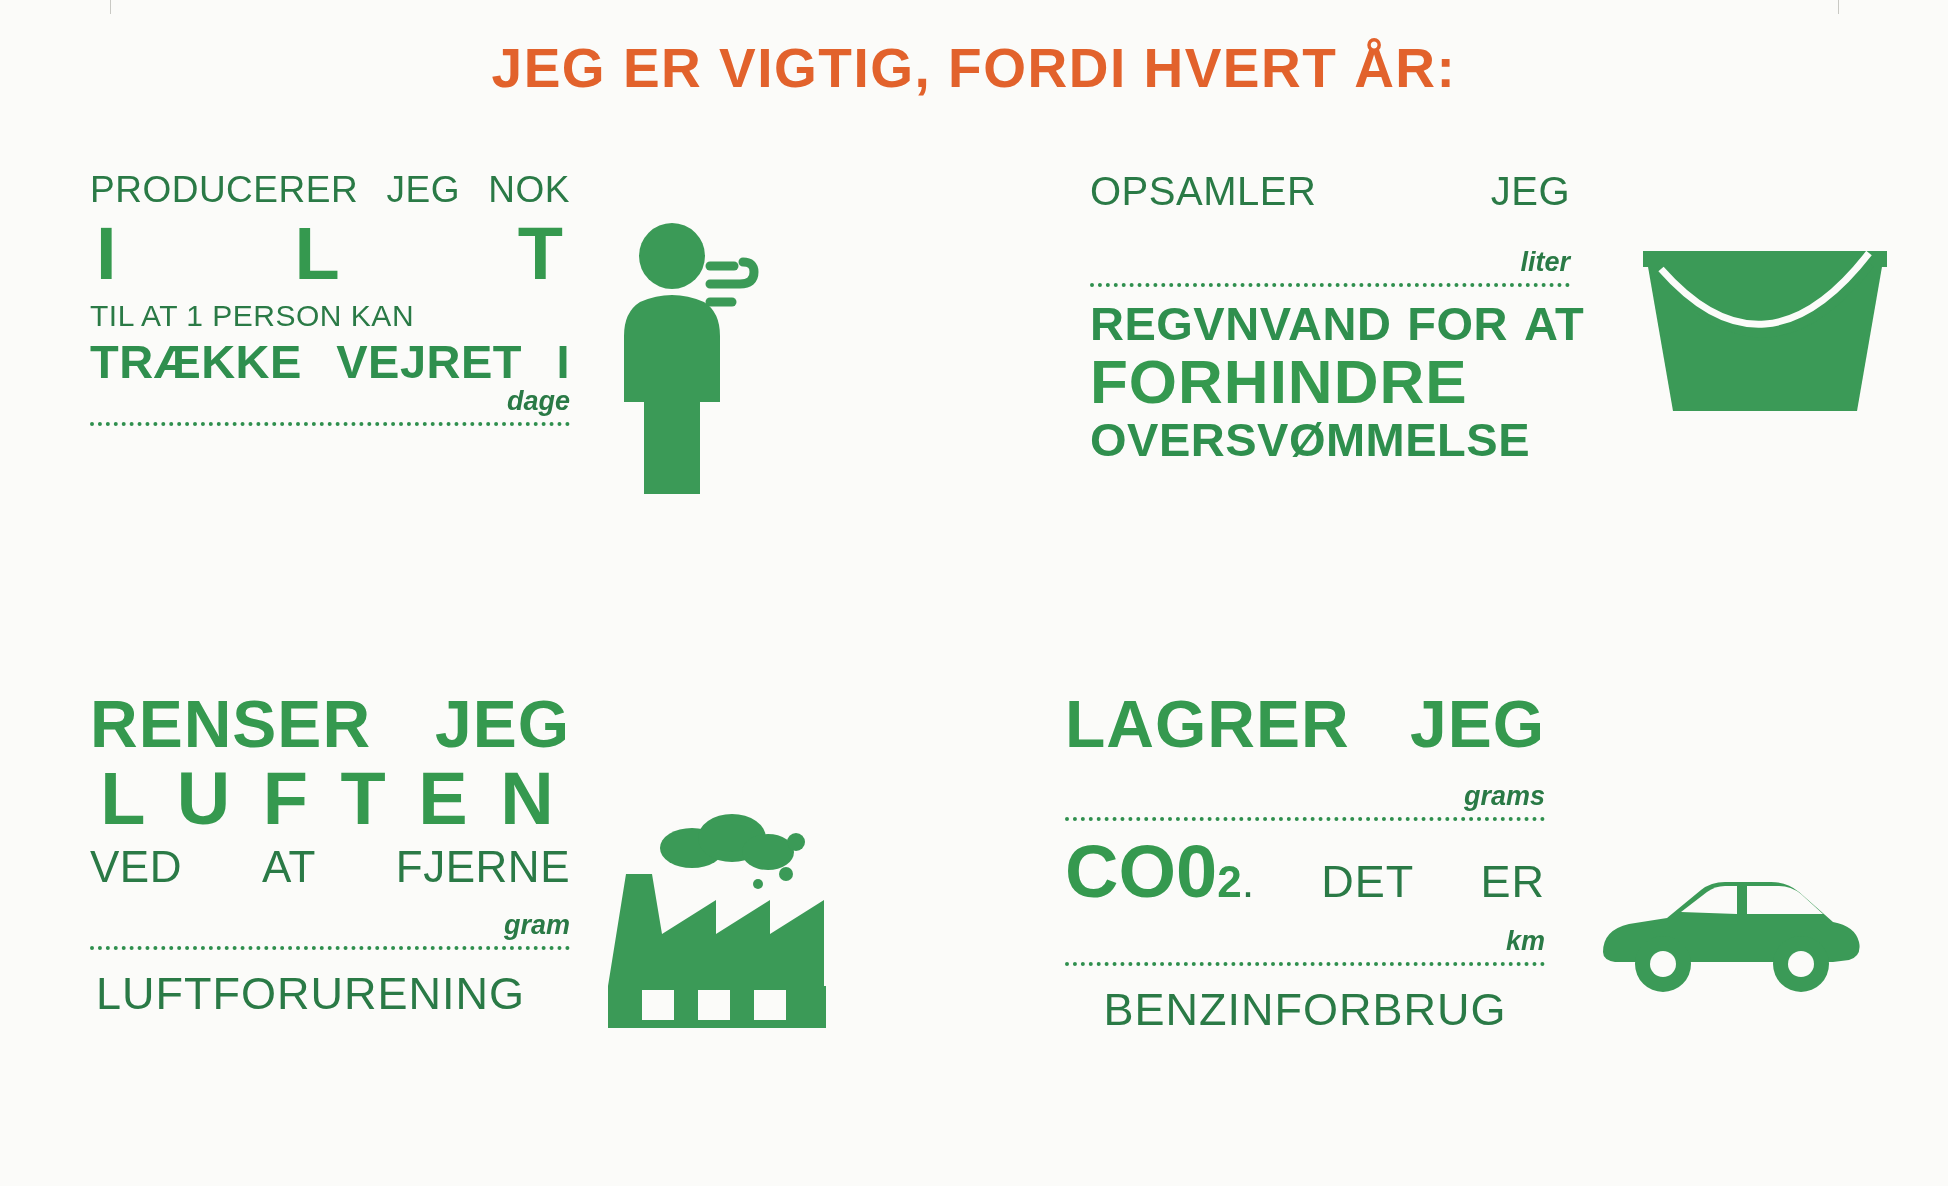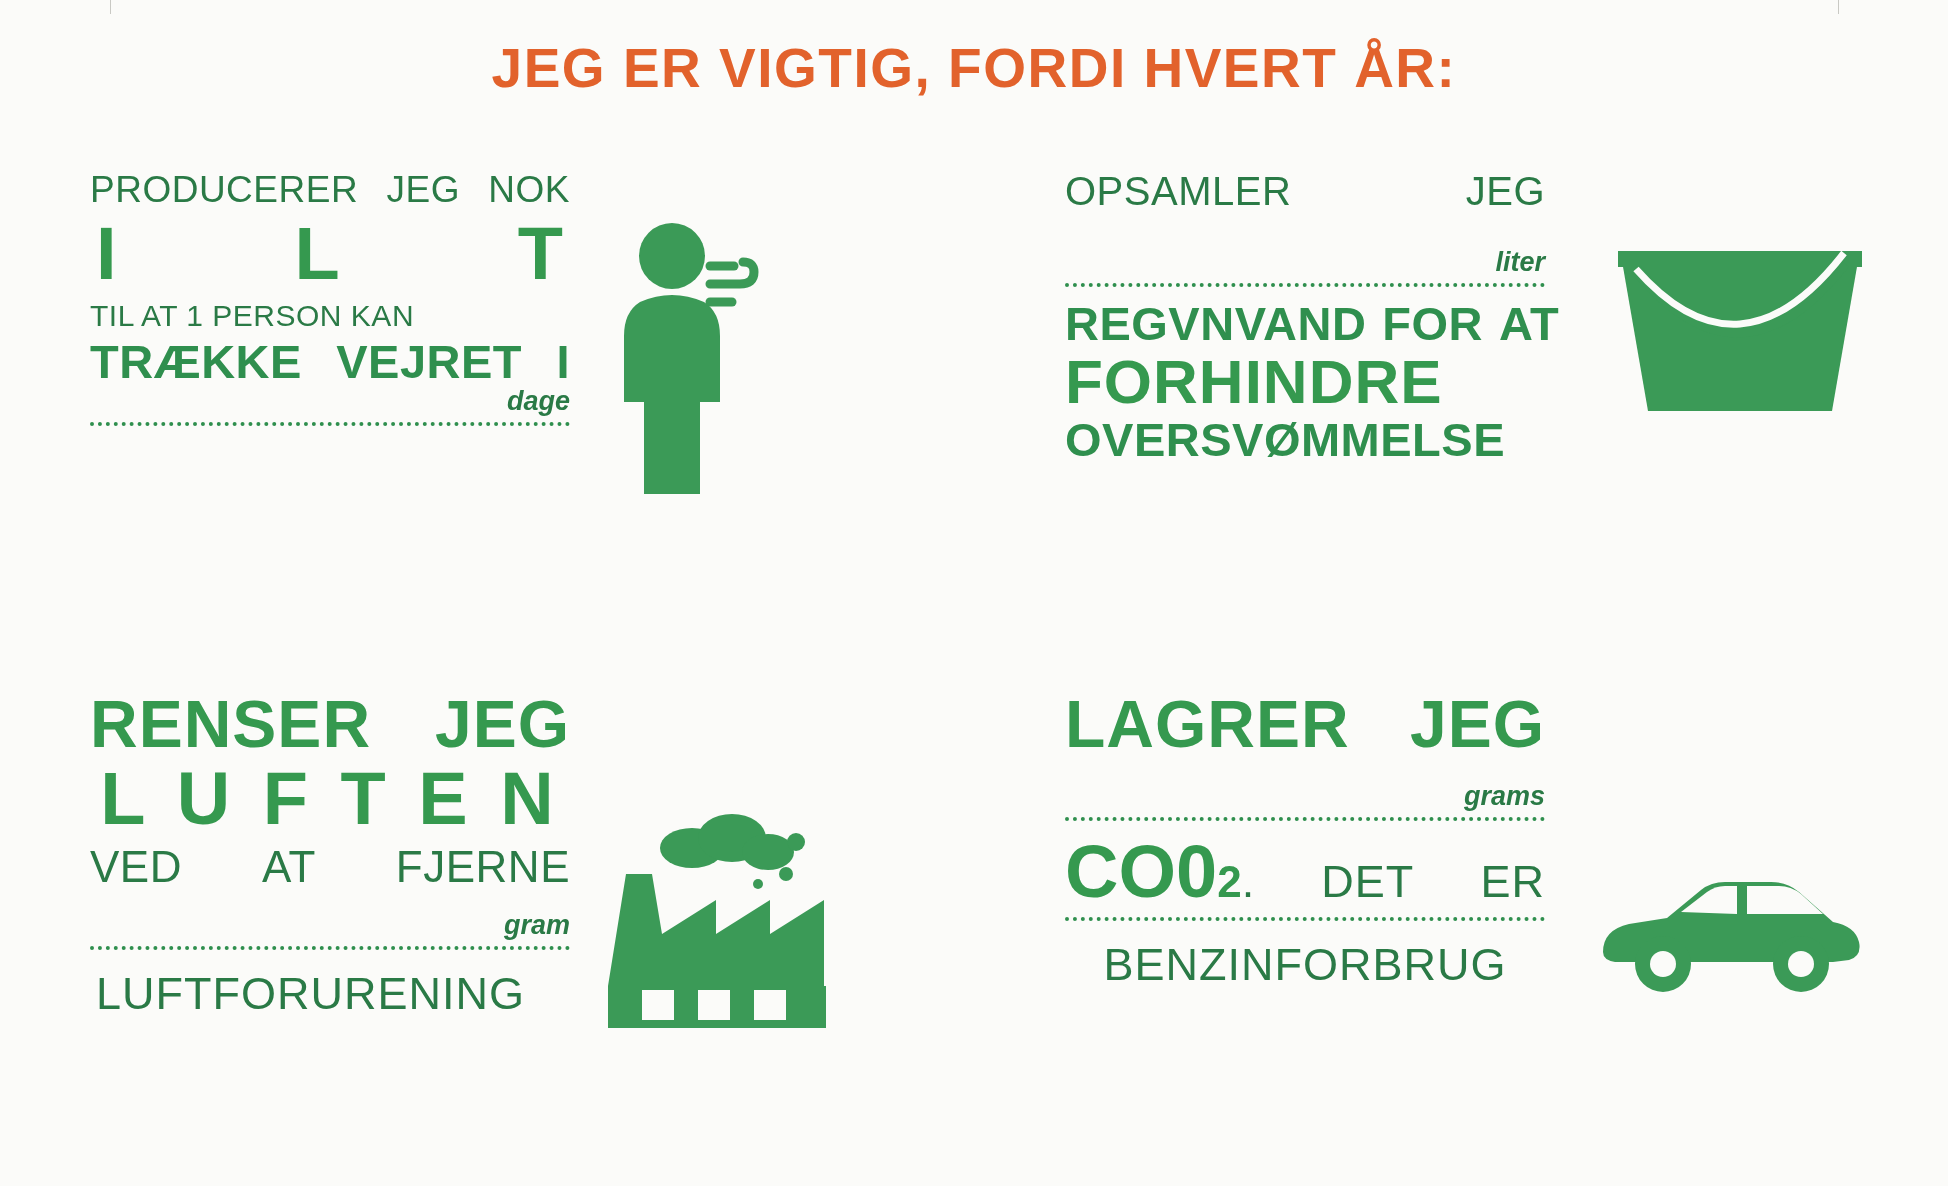--- a/index.html
+++ b/index.html
@@ -52,21 +52,21 @@
     left: 0;
     width: 1948px;
     height: 1000px;
   }
   .cell {
     position: absolute;
     display: flex;
     align-items: flex-start;
   }
   .cell-tl { left: 90px;  top: 0px; }
-  .cell-tr { left: 1065px; top: 0px; }
+  .cell-tr { left: 1090px; top: 0px; }
   .cell-bl { left: 90px;  top: 520px; }
   .cell-br { left: 1065px; top: 520px; }
 
   .textblock {
     width: 480px;
     color: #2f8f4e;
   }
   .textblock .ln {
     display: flex;
     justify-content: space-between;
@@ -240,20 +240,23 @@
         <div class="ln right t-unit" style="margin-top:22px;">
           <span>grams</span>
         </div>
         <div class="dots"></div>
         <div class="spacer-sm"></div>
         <div class="ln" style="align-items:baseline;">
           <span class="t-big" style="letter-spacing:0;"><span>CO0</span><span style="font-size:44px;">2</span><span class="t-plain">.</span></span>
           <span class="t-plain">DET</span>
           <span class="t-plain">ER</span>
         </div>
+        <div class="ln right t-unit" style="margin-top:16px;">
+          <span>km</span>
+        </div>
         <div class="dots"></div>
         <div class="spacer-md"></div>
         <div class="ln t-plain" style="justify-content:center;">
           <span>BENZINFORBRUG</span>
         </div>
       </div>
       <div class="icon" style="left:530px; top:170px;">
         <svg width="270" height="140" viewBox="0 0 270 140">
           <g fill="#3b9a57">
             <path d="M8 92 q0 -22 26 -28 l38 -6 l34 -28 q10 -8 24 -8 l46 0 q16 0 28 10 l34 30 q22 4 26 20 q3 14 -10 18 l-16 2 l-188 0 l-30 0 q-12 -2 -12 -10 z"></path>

